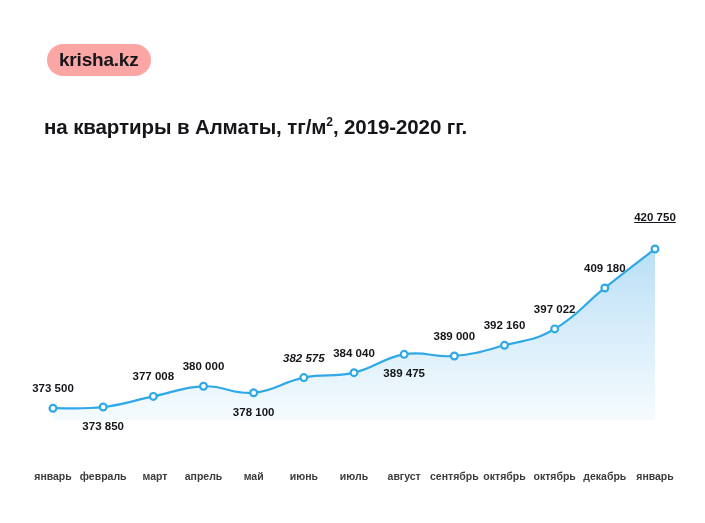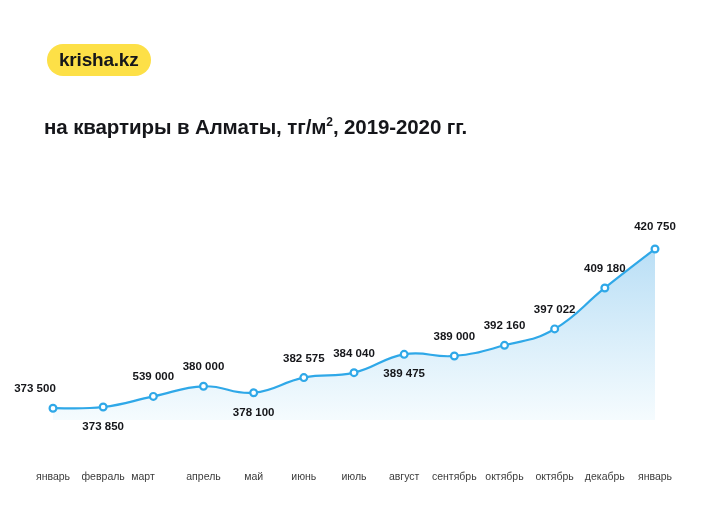--- a/index.html
+++ b/index.html
@@ -17,21 +17,21 @@
   }
   #page {
     position: relative;
     width: 705px;
     height: 523px;
   }
   .logo-badge {
     position: absolute;
     left: 47px;
     top: 44px;
-    background: #fde047;
+    background: #fca5a5;
     border-radius: 16px;
     padding: 6px 12px 7px 12px;
     font-size: 19px;
     font-weight: bold;
     letter-spacing: -0.2px;
     color: #15161a;
     line-height: 1;
   }
   .title {
     position: absolute;
@@ -65,20 +65,21 @@
     color: #15161a;
     white-space: nowrap;
     transform: translateX(-50%);
   }
   .axis-labels {
     position: absolute;
     left: 0;
     top: 466px;
     width: 705px;
     height: 30px;
+    font-weight: bold;
   }
   .axis-label {
     position: absolute;
     font-size: 10.5px;
     color: #3c3c3c;
     white-space: nowrap;
     transform: translateX(-50%);
   }
   .footer-bar {
     position: absolute;
@@ -124,39 +125,39 @@
           <circle cx="454.33" cy="159.96" r="3.4" fill="#ffffff" stroke="#2fa8e8" stroke-width="2.2"></circle>
           <circle cx="504.50" cy="149.31" r="3.4" fill="#ffffff" stroke="#2fa8e8" stroke-width="2.2"></circle>
           <circle cx="554.67" cy="132.92" r="3.4" fill="#ffffff" stroke="#2fa8e8" stroke-width="2.2"></circle>
           <circle cx="604.83" cy="91.95" r="3.4" fill="#ffffff" stroke="#2fa8e8" stroke-width="2.2"></circle>
           <circle cx="655.00" cy="52.95" r="3.4" fill="#ffffff" stroke="#2fa8e8" stroke-width="2.2"></circle>
         </g>
     </svg>
   </div>
 
   <div id="value-labels">
-      <div class="value-label" style="left: 35px; top: 382.204px; text-align: center;">373 500</div>
+      <div class="value-label" style="left: 53px; top: 382.204px; text-align: center;">373 500</div>
       <div class="value-label" style="left: 103.167px; top: 420.024px; text-align: center;">373 850</div>
-      <div class="value-label" style="left: 153.333px; top: 370.407px;">539 000</div>
+      <div class="value-label" style="left: 153.333px; top: 370.407px;">377 008</div>
       <div class="value-label" style="left: 203.5px; top: 360.296px;">380 000</div>
       <div class="value-label" style="left: 253.667px; top: 405.7px;">378 100</div>
-      <div class="value-label" style="left: 303.833px; top: 351.618px;">382 575</div>
+      <div class="value-label" style="left: 303.833px; top: 351.618px; font-style: italic;">382 575</div>
       <div class="value-label" style="left: 354px; top: 346.68px;">384 040</div>
       <div class="value-label" style="left: 404.167px; top: 367.362px;">389 475</div>
       <div class="value-label" style="left: 454.333px; top: 329.963px; text-align: right;">389 000</div>
       <div class="value-label" style="left: 504.5px; top: 319.313px;">392 160</div>
       <div class="value-label" style="left: 554.667px; top: 302.916px;">397 022</div>
       <div class="value-label" style="left: 604.833px; top: 261.949px;">409 180</div>
-      <div class="value-label" style="left: 655px; top: 220px;">420 750</div>
+      <div class="value-label" style="left: 655px; top: 211px; text-decoration: underline;">420 750</div>
     </div>
 
   <div class="axis-labels" id="axis-labels">
       <div class="axis-label" style="left: 53px; top: 4px;">январь</div>
       <div class="axis-label" style="left: 103.167px; top: 4px;">февраль</div>
-      <div class="axis-label" style="left: 143px; top: 4px;">март</div>
+      <div class="axis-label" style="left: 155px; top: 4px;">март</div>
       <div class="axis-label" style="left: 203.5px; top: 4px;">апрель</div>
       <div class="axis-label" style="left: 253.667px; top: 4px;">май</div>
       <div class="axis-label" style="left: 303.833px; top: 4px;">июнь</div>
       <div class="axis-label" style="left: 354px; top: 4px;">июль</div>
       <div class="axis-label" style="left: 404.167px; top: 4px;">август</div>
       <div class="axis-label" style="left: 454.333px; top: 4px;">сентябрь</div>
       <div class="axis-label" style="left: 504.5px; top: 4px;">октябрь</div>
       <div class="axis-label" style="left: 554.667px; top: 4px;">октябрь</div>
       <div class="axis-label" style="left: 604.833px; top: 4px;">декабрь</div>
       <div class="axis-label" style="left: 655px; top: 4px;">январь</div>

